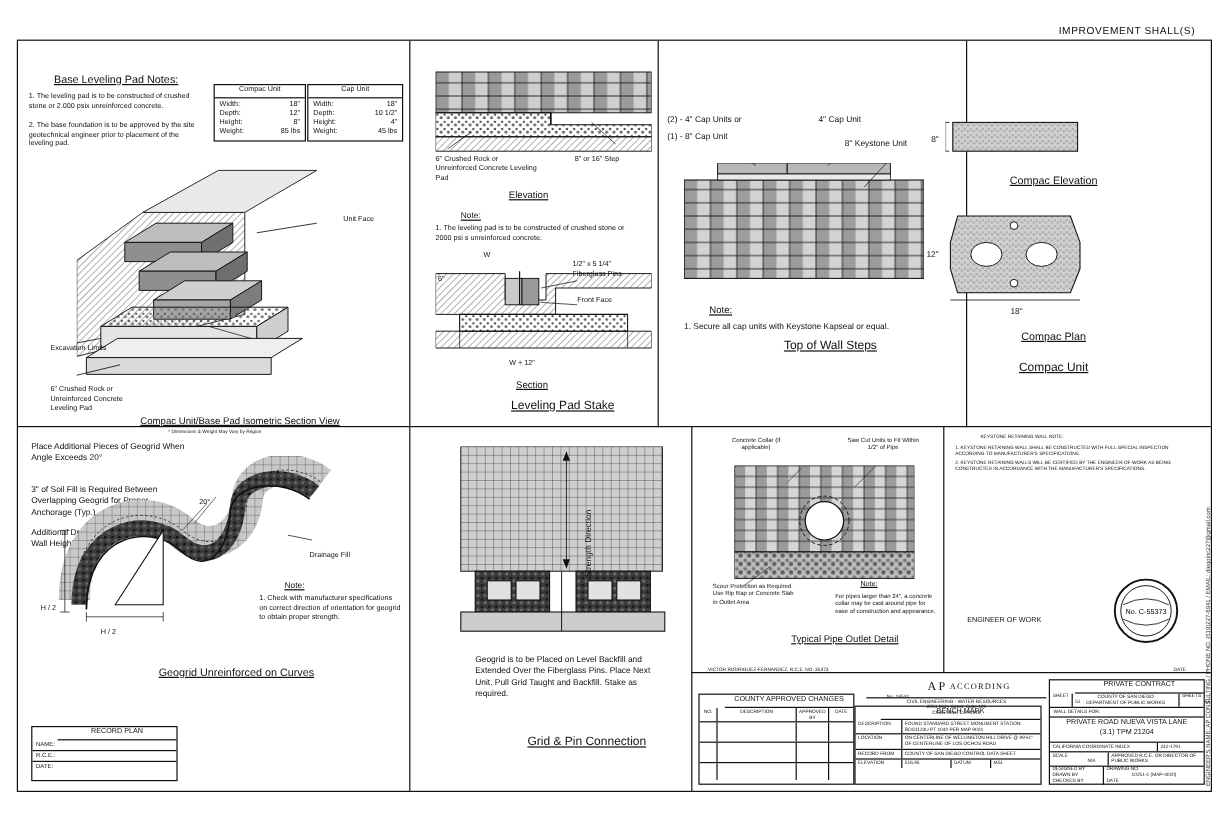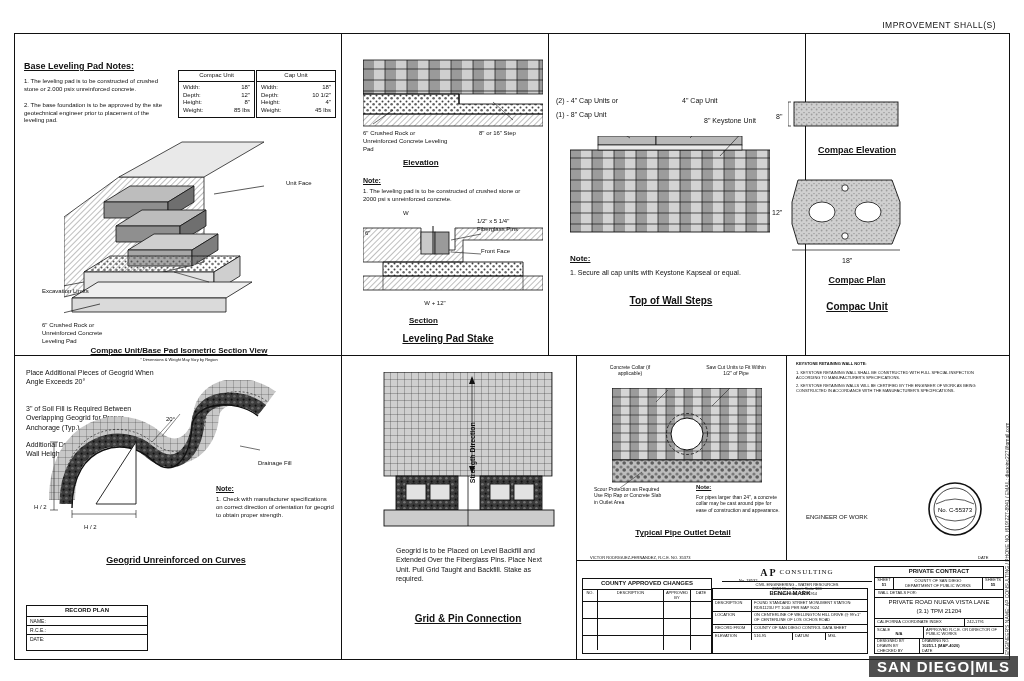--- a/index.html
+++ b/index.html
@@ -15,21 +15,21 @@
   .s6{font-size:6px;line-height:1.3;}
   .s7{font-size:7px;line-height:1.35;}
   .s8{font-size:8px;line-height:1.35;}
   .s9{font-size:9px;line-height:1.35;}
   .s10{font-size:10px;line-height:1.35;}
   .ctr{text-align:center;}
   .watermark{position:absolute;right:6px;bottom:4px;font-size:15px;font-weight:bold;color:#ffffff;background:rgba(40,40,40,.82);padding:2px 8px;letter-spacing:1px;font-family:"Liberation Sans",sans-serif;}
   .sideText{position:absolute;font-size:5px;color:#333;transform:rotate(-90deg);transform-origin:left top;white-space:nowrap;}
   .vtext{transform:rotate(-90deg);transform-origin:center;white-space:nowrap;}
   .ul{text-decoration:underline;}
-  .b{font-weight:bold;}
+  .b{font-weight:normal;margin-left:21px;}
 </style>
 </head>
 <body>
 
 <div class="sheet">
 
   <div class="hdr">IMPROVEMENT SHALL(S)</div>
 
   <div style="position:absolute;left:1004px;top:655px;">
     <div class="sideText">ENGINEER'S NAME: AP CONSULTING  /  PHONE NO. (619)227-8941  /  EMAIL:  dieqoinc227@gmail.com</div>
@@ -231,21 +231,21 @@
       <rect x="0" y="14" width="200" height="82" fill="url(#blockpat2)"></rect>
       <rect x="0" y="14" width="200" height="82" fill="none" stroke="#111" stroke-width="0.9"></rect>
       <rect x="28" y="9" width="144" height="5" fill="#eaeaea" stroke="#111" stroke-width="0.7"></rect>
       <line x1="60" y1="2" x2="18" y2="-26" stroke="#111" stroke-width="0.6"></line>
       <line x1="120" y1="2" x2="148" y2="-26" stroke="#111" stroke-width="0.6"></line>
       <line x1="150" y1="20" x2="176" y2="-8" stroke="#111" stroke-width="0.6"></line>
     </svg>
 
     <div class="s8 b ul" style="position:absolute;left:14px;top:164px;">Note:</div>
     <div class="s7" style="position:absolute;left:14px;top:178px;width:190px;">1.  Secure all cap units with Keystone Kapseal or equal.</div>
-    <div class="s10 b ul ctr" style="position:absolute;left:0;top:204px;width:230px;">Top of Wall Steps</div>
+    <div class="s10 b ul ctr" style="position:absolute;left:0;top:192px;width:230px;">Top of Wall Steps</div>
   </div>
 
   <div class="panel" style="left:768px;top:90px;width:190px;height:240px;">
     <svg width="120" height="44" viewBox="0 0 120 44" style="position:absolute;left:20px;top:6px;">
       <defs>
         <pattern id="speck" width="5" height="5" patternUnits="userSpaceOnUse">
           <rect width="5" height="5" fill="#d0d0d0"></rect>
           <circle cx="1" cy="1.6" r="0.7" fill="#8a8a8a"></circle>
           <circle cx="3.6" cy="3.5" r="0.9" fill="#9d9d9d"></circle>
         </pattern>
@@ -469,21 +469,21 @@
       <div class="xtiny" style="width:36px;border-right:.7px solid #111;padding:1px 2px;">516.95</div>
       <div class="xtiny" style="width:28px;border-right:.7px solid #111;padding:1px 2px;">DATUM</div>
       <div class="xtiny" style="flex:1;padding:1px 2px;">MSL</div>
     </div>
     <div class="xtiny" style="position:absolute;left:26px;top:-10px;">No. 18532</div>
   </div>
 
   <div class="panel" style="left:722px;top:566px;width:150px;height:48px;">
     <div style="display:flex;align-items:center;justify-content:center;gap:4px;">
       <span class="s10 b" style="font-family:'Liberation Serif',serif;">A P</span>
-      <span class="s7" style="letter-spacing:1px;font-family:'Liberation Serif',serif;">CONSULTING</span>
+      <span class="s7" style="letter-spacing:1px;font-family:'Liberation Serif',serif;">ACCORDING</span>
     </div>
     <div class="xtiny ctr" style="border-top:.7px solid #111;margin-top:1px;padding-top:1px;">CIVIL ENGINEERING - WATER RESOURCES</div>
     <div class="xtiny ctr">2051 Main Street, Suite 100</div>
     <div class="xtiny ctr">Chula Vista, CA 91914</div>
   </div>
   <div class="xtiny" style="position:absolute;left:590px;top:556px;">VICTOR RODRIGUEZ-FERNANDEZ, R.C.E. NO. 35373</div>
   <div class="xtiny" style="position:absolute;left:978px;top:556px;">DATE</div>
 
   <div class="panel" style="left:874px;top:566px;width:130px;height:88px;border:1px solid #111;">
     <div class="s6 b ctr" style="border-bottom:1px solid #111;padding:1px 0;">PRIVATE CONTRACT</div>
@@ -520,14 +520,13 @@
         <div class="xtiny" style="padding:0 2px;">CHECKED BY</div>
       </div>
       <div style="flex:1;">
         <div class="xtiny" style="padding:0 2px;">DRAWING NO.</div>
         <div class="xtiny b" style="padding:0 2px;">10251-1  (MAP-4020)</div>
         <div class="xtiny" style="padding:0 2px;">DATE</div>
       </div>
     </div>
   </div>
 
-  <div class="watermark">SAN DIEGO|MLS</div>
 </div>
 
 </body></html>

